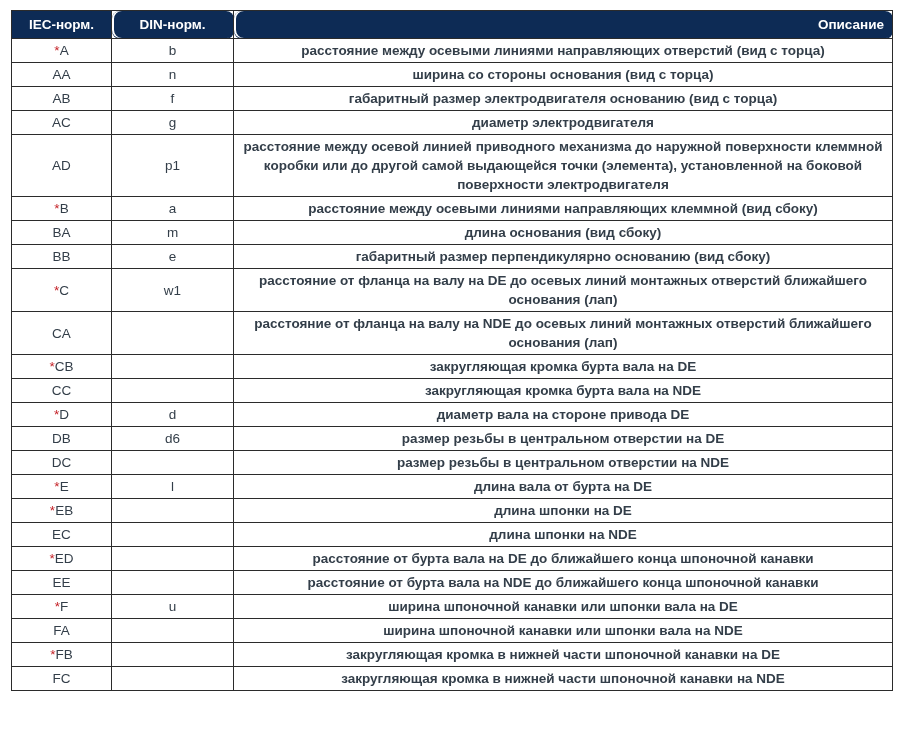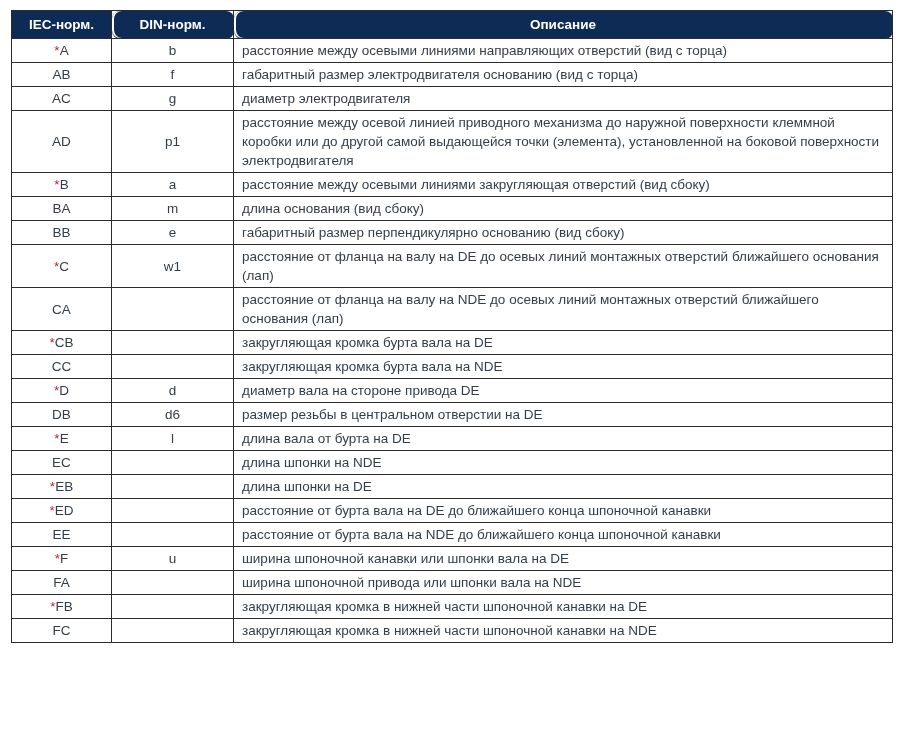--- a/index.html
+++ b/index.html
@@ -30,30 +30,30 @@
     color:var(--header-fg);
     font-size:13.5px;
     font-weight:bold;
     padding:5px 8px;
     text-align:center;
     height:17px;
     vertical-align:middle;
     margin-left:12px;
   }
   thead th+th{box-shadow:inset 2px 0 0 #ffffff;border-radius:8px;}
-  thead th.h-desc{text-align:center;}
+  thead th.h-desc{text-align:right;}
   td{
     font-size:13.5px;
     line-height:19px;
     padding:2px 8px;
     vertical-align:middle;
     background:#ffffff;
   }
   td.c-code,td.c-din{text-align:center;white-space:nowrap;}
-  td.c-desc{text-align:left;}
+  td.c-desc{text-align:center;font-weight:bold;}
   .star{color:var(--star);font-weight:normal;}
 </style>
 </head>
 <body>
 
 <div class="page">
   <table class="dim-table">
     <colgroup>
       <col class="c1">
         <col class="c2">
@@ -66,38 +66,43 @@
         <th class="h-desc">Описание</th>
       </tr>
     </thead>
     <tbody id="table-body">
         <tr>
           <td class="c-code"><span class="star">*</span>A</td>
           <td class="c-din">b</td>
           <td class="c-desc">расстояние между осевыми линиями направляющих отверстий (вид с торца)</td>
         </tr>
         <tr>
+          <td class="c-code">AA</td>
+          <td class="c-din">n</td>
+          <td class="c-desc">ширина со стороны основания (вид с торца)</td>
+        </tr>
+        <tr>
           <td class="c-code">AB</td>
           <td class="c-din">f</td>
           <td class="c-desc">габаритный размер электродвигателя основанию (вид с торца)</td>
         </tr>
         <tr>
           <td class="c-code">AC</td>
           <td class="c-din">g</td>
           <td class="c-desc">диаметр электродвигателя</td>
         </tr>
         <tr>
           <td class="c-code">AD</td>
           <td class="c-din">p1</td>
           <td class="c-desc">расстояние между осевой линией приводного механизма до наружной поверхности клеммной коробки или до другой самой выдающейся точки (элемента), установленной на боковой поверхности электродвигателя</td>
         </tr>
         <tr>
           <td class="c-code"><span class="star">*</span>B</td>
           <td class="c-din">a</td>
-          <td class="c-desc">расстояние между осевыми линиями закругляющая отверстий (вид сбоку)</td>
+          <td class="c-desc">расстояние между осевыми линиями направляющих клеммной (вид сбоку)</td>
         </tr>
         <tr>
           <td class="c-code">BA</td>
           <td class="c-din">m</td>
           <td class="c-desc">длина основания (вид сбоку)</td>
         </tr>
         <tr>
           <td class="c-code">BB</td>
           <td class="c-din">e</td>
           <td class="c-desc">габаритный размер перпендикулярно основанию (вид сбоку)</td>
@@ -126,53 +131,58 @@
           <td class="c-code"><span class="star">*</span>D</td>
           <td class="c-din">d</td>
           <td class="c-desc">диаметр вала на стороне привода DE</td>
         </tr>
         <tr>
           <td class="c-code">DB</td>
           <td class="c-din">d6</td>
           <td class="c-desc">размер резьбы в центральном отверстии на DE</td>
         </tr>
         <tr>
+          <td class="c-code">DC</td>
+          <td class="c-din"></td>
+          <td class="c-desc">размер резьбы в центральном отверстии на NDE</td>
+        </tr>
+        <tr>
           <td class="c-code"><span class="star">*</span>E</td>
           <td class="c-din">l</td>
           <td class="c-desc">длина вала от бурта на DE</td>
         </tr>
         <tr>
+          <td class="c-code"><span class="star">*</span>EB</td>
+          <td class="c-din"></td>
+          <td class="c-desc">длина шпонки на DE</td>
+        </tr>
+        <tr>
           <td class="c-code">EC</td>
           <td class="c-din"></td>
           <td class="c-desc">длина шпонки на NDE</td>
-        </tr>
-        <tr>
-          <td class="c-code"><span class="star">*</span>EB</td>
-          <td class="c-din"></td>
-          <td class="c-desc">длина шпонки на DE</td>
         </tr>
         <tr>
           <td class="c-code"><span class="star">*</span>ED</td>
           <td class="c-din"></td>
           <td class="c-desc">расстояние от бурта вала на DE до ближайшего конца шпоночной канавки</td>
         </tr>
         <tr>
           <td class="c-code">EE</td>
           <td class="c-din"></td>
           <td class="c-desc">расстояние от бурта вала на NDE до ближайшего конца шпоночной канавки</td>
         </tr>
         <tr>
           <td class="c-code"><span class="star">*</span>F</td>
           <td class="c-din">u</td>
           <td class="c-desc">ширина шпоночной канавки или шпонки вала на DE</td>
         </tr>
         <tr>
           <td class="c-code">FA</td>
           <td class="c-din"></td>
-          <td class="c-desc">ширина шпоночной привода или шпонки вала на NDE</td>
+          <td class="c-desc">ширина шпоночной канавки или шпонки вала на NDE</td>
         </tr>
         <tr>
           <td class="c-code"><span class="star">*</span>FB</td>
           <td class="c-din"></td>
           <td class="c-desc">закругляющая кромка в нижней части шпоночной канавки на DE</td>
         </tr>
         <tr>
           <td class="c-code">FC</td>
           <td class="c-din"></td>
           <td class="c-desc">закругляющая кромка в нижней части шпоночной канавки на NDE</td>

